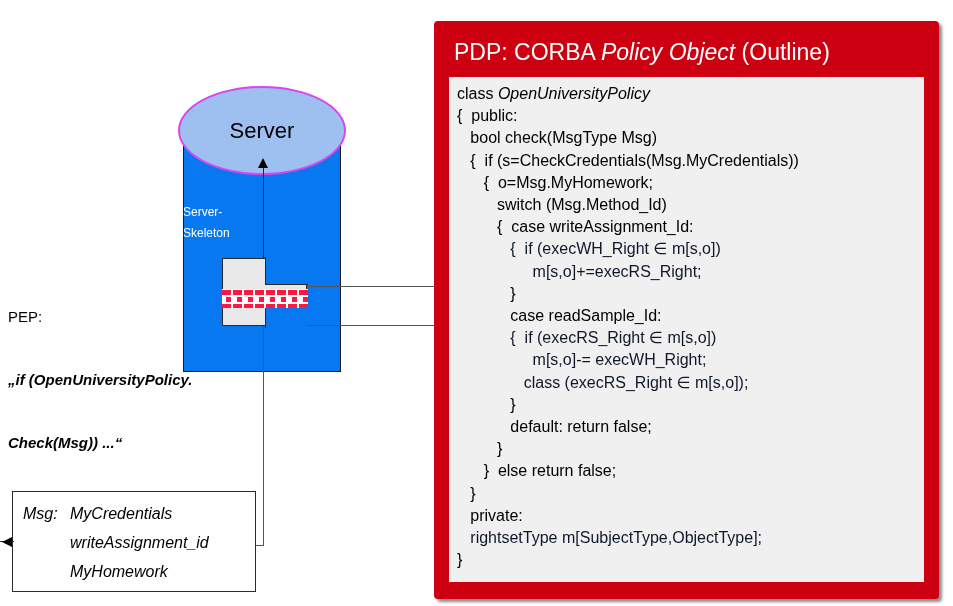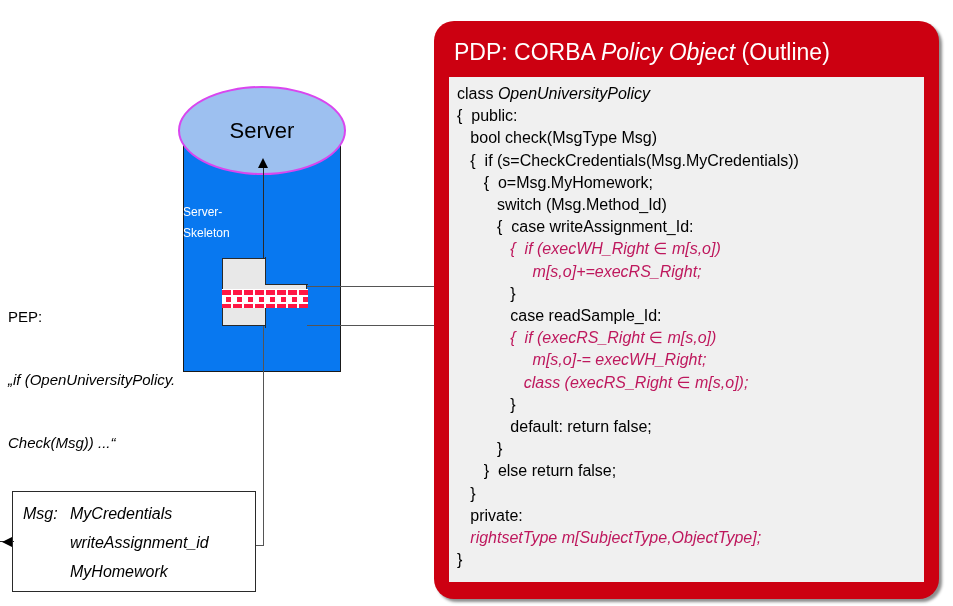--- a/index.html
+++ b/index.html
@@ -130,21 +130,21 @@
   
   .pep-caption {
     position: absolute;
     left: 8px;
     top: 264px;
     font-size: 15px;
     line-height: 21px;
     color: #000000;
     white-space: pre;
   }
-  .pep-caption .ital { font-style: italic; }
+  .pep-caption .ital { font-style: italic; font-weight: bold; }
 
   
   .msg-box {
     position: absolute;
     left: 12px;
     top: 491px;
     width: 244px;
     height: 101px;
     background: #ffffff;
     border: 1px solid #2a2a2a;
@@ -192,21 +192,21 @@
   }
 
   
   .pdp-panel {
     position: absolute;
     left: 434px;
     top: 21px;
     width: 505px;
     height: 578px;
     background: #cc0011;
-    border-radius: 20px;
+    border-radius: 4px;
     box-shadow: 3px 3px 3px rgba(0,0,0,0.45);
     box-sizing: border-box;
   }
   .pdp-title {
     position: absolute;
     left: 20px;
     top: 18px;
     font-size: 23px;
     color: #ffffff;
     white-space: nowrap;
@@ -223,22 +223,21 @@
     padding: 6px 0 0 8px;
     overflow: hidden;
   }
   .code-line {
     font-size: 16px;
     line-height: 22.2px;
     color: #000000;
     white-space: pre;
   }
   .code-line.blue {
-    color: #be185d;
-    font-style: italic;
+    color: #0f172a;
   }
 </style>
 </head>
 <body>
 
 <div id="canvas">
 
   <div class="server-body"></div>
 
   <div class="server-ellipse">

